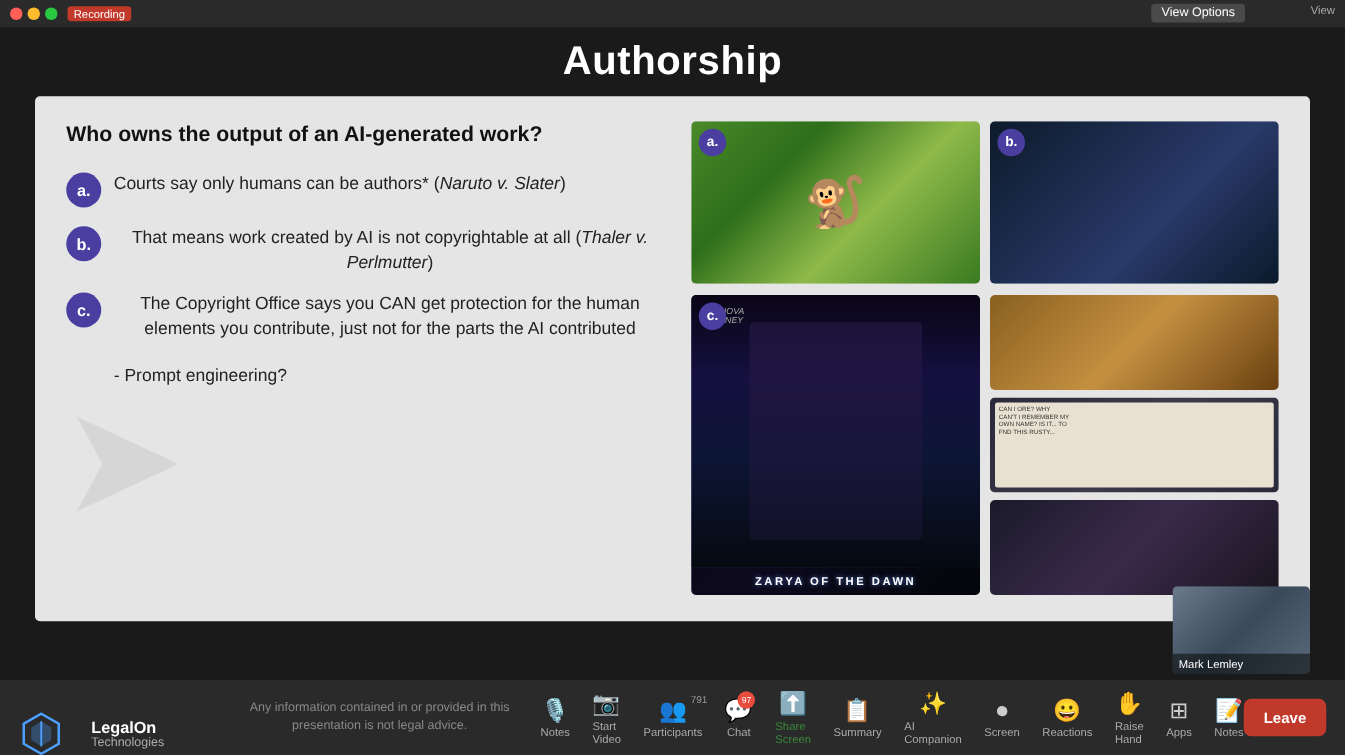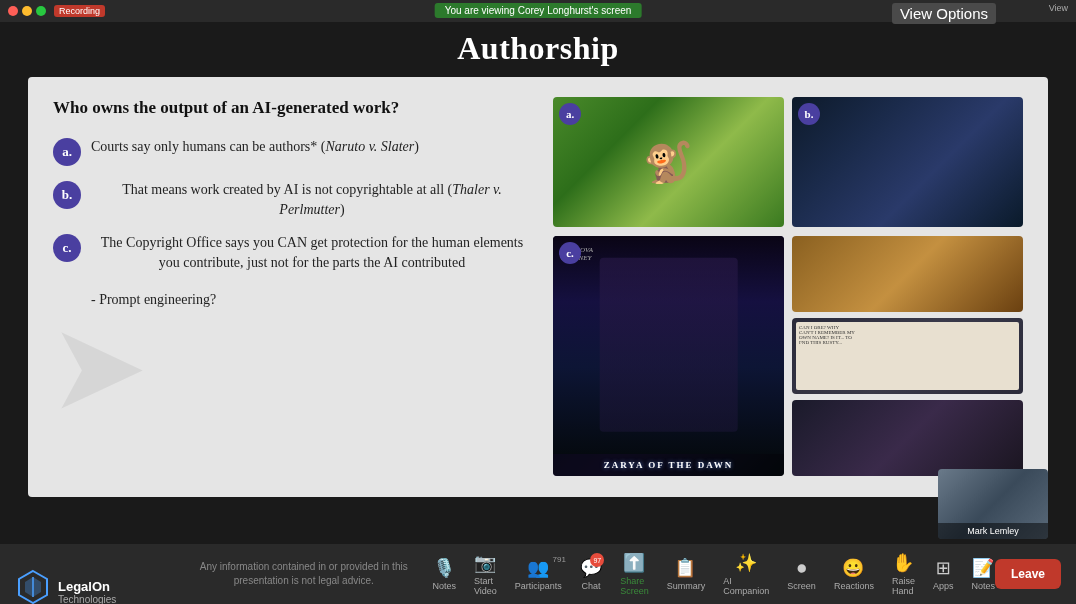--- a/index.html
+++ b/index.html
@@ -45,21 +45,21 @@
       background: #2c7a2c;
       color: white;
       font-size: 10px;
       padding: 2px 10px;
       border-radius: 3px;
       white-space: nowrap;
     }
     .view-options-btn {
       background: #4a4a4a;
       color: white;
-      font-size: 15px;
+      font-size: 10px;
       padding: 2px 8px;
       border-radius: 3px;
       cursor: pointer;
       position: absolute;
       top: 3px;
       right: 80px;
     }
     .view-btn {
       position: absolute;
       top: 3px;
@@ -69,21 +69,20 @@
     }
 
     
     .main-content {
       background: #1a1a1a;
       padding: 8px 20px 0;
       height: calc(604px - 22px - 60px);
       display: flex;
       flex-direction: column;
       align-items: center;
-      font-family: Liberation Serif, serif;
     }
 
     .slide-title {
       color: white;
       font-size: 32px;
       font-weight: bold;
       text-align: center;
       margin-bottom: 10px;
       letter-spacing: 0.5px;
     }
@@ -254,22 +253,22 @@
       height: 60px;
       background: #2a2a2a;
       display: flex;
       align-items: center;
       padding: 0 15px;
       gap: 0;
     }
 
     .logo-area {
       display: flex;
-      align-items: flex-end;
-      gap: 7px;
+      align-items: center;
+      gap: 22px;
       width: 160px;
       margin-top: 26px;
     }
 
     .logo-icon {
       width: 36px;
       height: 36px;
     }
 
     .logo-text {
@@ -314,21 +313,20 @@
       display: flex;
       align-items: flex-end;
       justify-content: center;
     }
     .self-view-name {
       color: white;
       font-size: 9px;
       padding: 3px 5px;
       background: rgba(0,0,0,0.5);
       width: 100%;
-      text-align: center;
     }
 
     
     .toolbar-items {
       display: flex;
       align-items: center;
       gap: 18px;
       justify-content: center;
       flex: 1;
     }
@@ -373,21 +371,20 @@
 </head>
 <body>
 
 <div class="top-bar">
   <div class="top-bar-dots">
     <div class="dot dot-red"></div>
     <div class="dot dot-yellow"></div>
     <div class="dot dot-green"></div>
   </div>
   <div class="recording-badge">Recording</div>
-  <div class="viewing-banner">You are viewing Corey Longhurst's screen</div>
   <div class="view-options-btn">View Options</div>
   <div class="view-btn">View</div>
 </div>
 
 <div class="main-content">
   <h1 class="slide-title">Authorship</h1>
 
   <div class="slide-container">
 
     <div class="slide-left">

